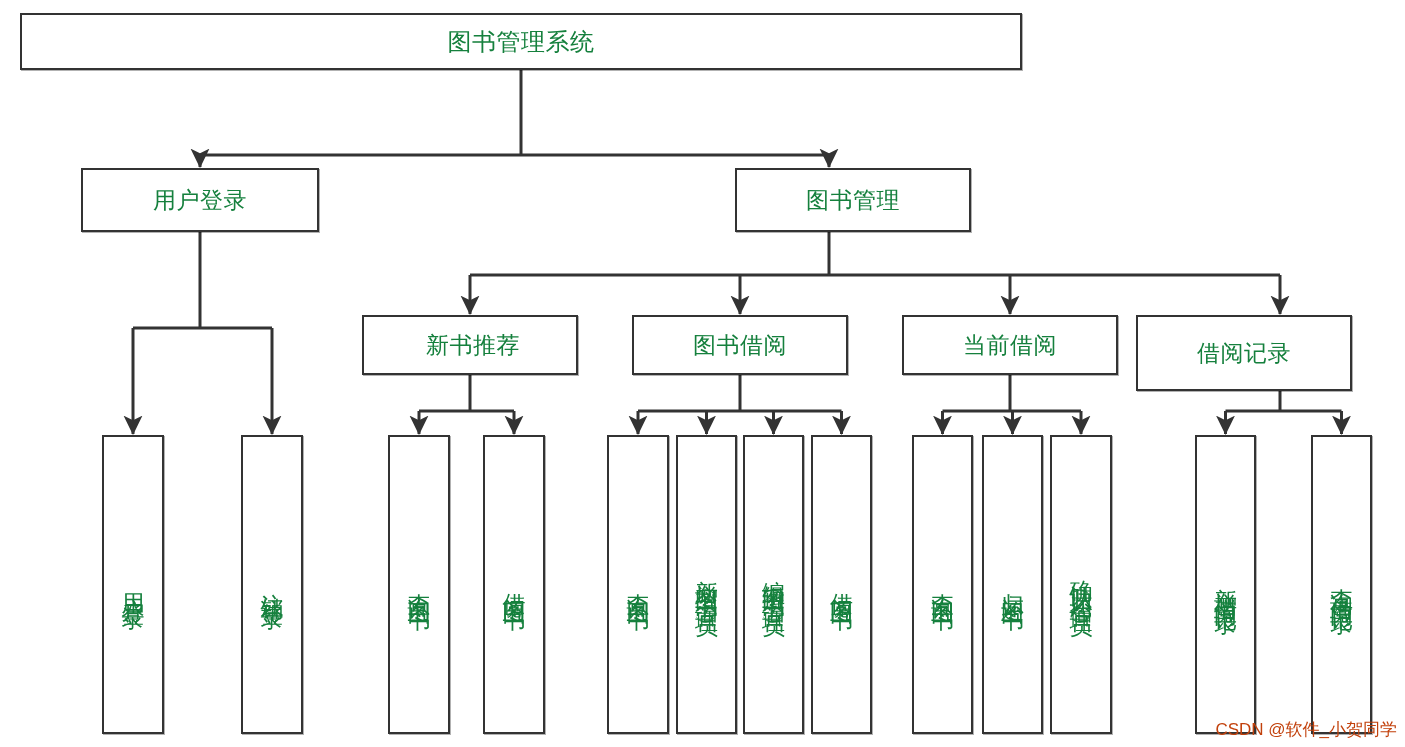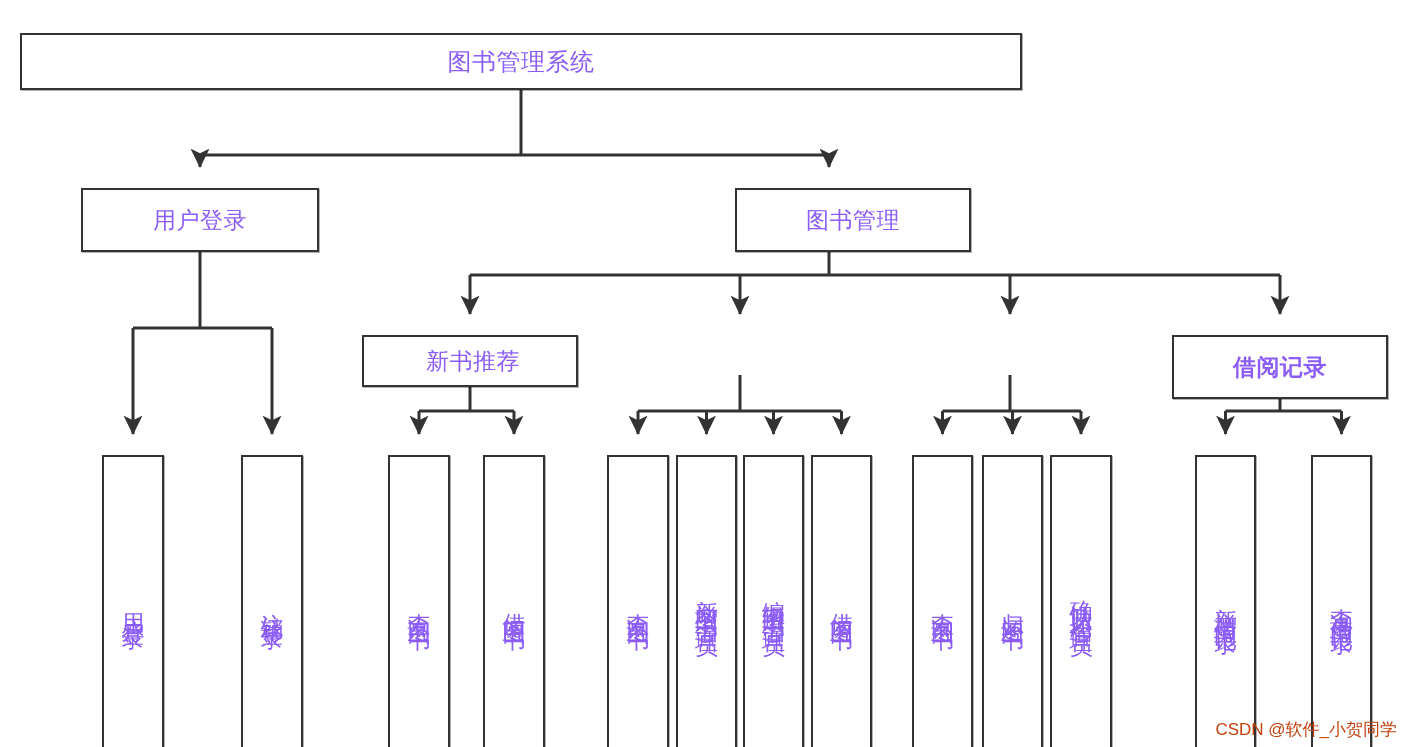--- a/index.html
+++ b/index.html
@@ -28,23 +28,22 @@
   }
   .node {
     position: absolute;
     box-sizing: border-box;
     background: #ffffff;
     border: 2px solid #333333;
     box-shadow: 1px 1px 0 rgba(0,0,0,0.30);
     display: flex;
     align-items: center;
     justify-content: center;
-    color: #8b5cf6;
+    color: #15803d;
     z-index: 2;
-    margin-top: 20px;
   }
   .node .label {
     display: block;
     text-align: center;
     line-height: 1.05;
     white-space: nowrap;
   }
   
   .node.h .label {
     font-size: 23px;
@@ -128,24 +127,30 @@
     <span class="label">图书管理系统</span>
   </div>
 
   <div class="node h" style="left: 81px; top: 168px; width: 238px; height: 64px;">
     <span class="label">用户登录</span>
   </div>
   <div class="node h" style="left: 735px; top: 168px; width: 236px; height: 64px;">
     <span class="label">图书管理</span>
   </div>
 
-  <div class="node h" style="left: 362px; top: 315px; width: 216px; height: 52px; padding-left: 6px;">
+  <div class="node h" style="left: 362px; top: 315px; width: 216px; height: 60px; padding-left: 6px;">
     <span class="label">新书推荐</span>
   </div>
-  <div class="node h" style="left: 1172px; top: 315px; width: 216px; height: 64px; font-weight: bold;">
+  <div class="node h" style="left: 632px; top: 315px; width: 216px; height: 60px;">
+    <span class="label">图书借阅</span>
+  </div>
+  <div class="node h" style="left: 902px; top: 315px; width: 216px; height: 60px;">
+    <span class="label">当前借阅</span>
+  </div>
+  <div class="node h" style="left: 1136px; top: 315px; width: 216px; height: 76px;">
     <span class="label">借阅记录</span>
   </div>
 
   <div class="node v" style="left: 102px; top: 435px; width: 62px; height: 299px;">
     <span class="label">用户登录</span>
   </div>
   <div class="node v" style="left: 241px; top: 435px; width: 62px; height: 299px;">
     <span class="label">注销登录</span>
   </div>
 

